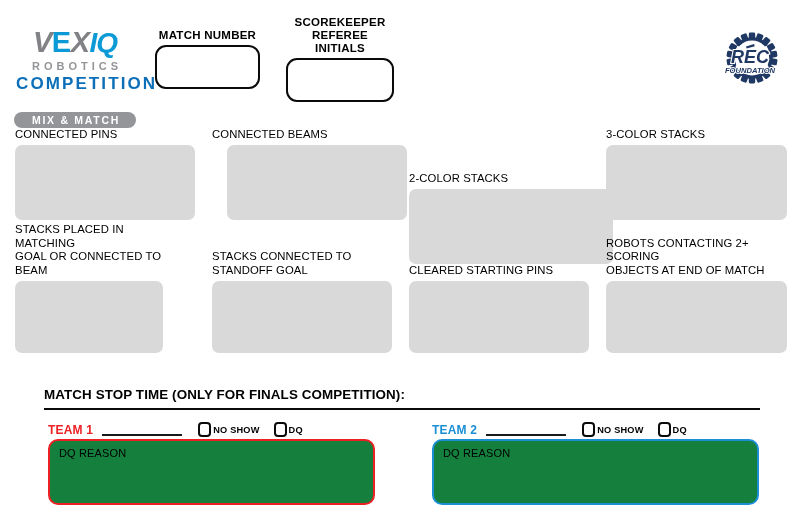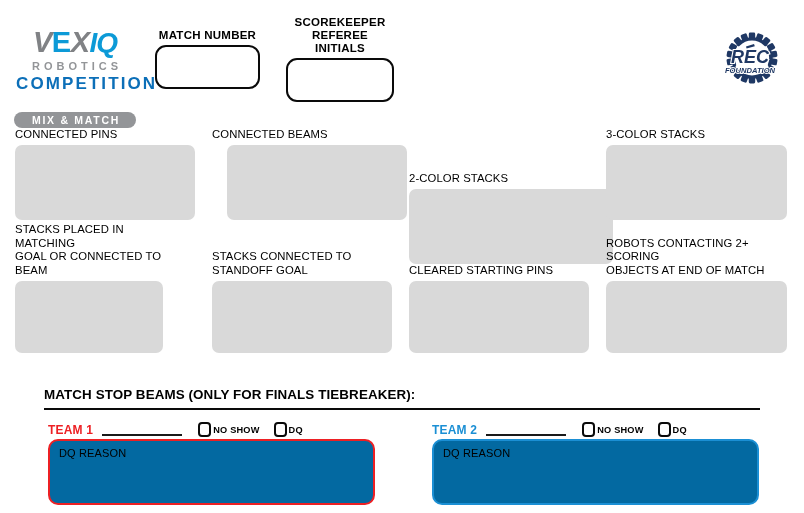--- a/index.html
+++ b/index.html
@@ -187,21 +187,21 @@
     letter-spacing: 0.2px;
     color: #000;
   }
 
   .dq-box {
     position: absolute;
     top: 19px;
     width: 100%;
     height: 66px;
     border-radius: 10px;
-    background: #0369a1;
+    background: #15803d;
     box-sizing: border-box;
   }
   .dq-box.red  { border: 2.1px solid #ED2024; }
   .dq-box.blue { border: 2.1px solid #1B8FD4; }
   .dq-text {
     position: absolute;
     left: 9px; top: 6px;
     font-size: 11px;
     letter-spacing: 0.15px;
     color: #000;
@@ -310,21 +310,21 @@
   <div class="score-label">CLEARED STARTING PINS</div>
   <div class="score-box"></div>
 </div>
 
 <div class="score-cell" style="left:606px; top:281px; width:181px; height:72px;">
   <div class="score-label">ROBOTS CONTACTING 2+ SCORING
 OBJECTS AT END OF MATCH</div>
   <div class="score-box"></div>
 </div>
 
-<div id="mst-title">MATCH STOP BEAMS (ONLY FOR FINALS TIEBREAKER):</div>
+<div id="mst-title">MATCH STOP TIME (ONLY FOR FINALS COMPETITION):</div>
 <div id="mst-rule"></div>
 
 <div class="team-block" style="left:48px; width:327px;text-align:right;">
   <div class="team-row">
     <span class="team-name red">TEAM 1</span>
     <span class="team-line"></span>
     <span class="cbx-group">
       <span class="cbx"></span>
       <span class="cbx-text">NO SHOW</span>
     </span>

